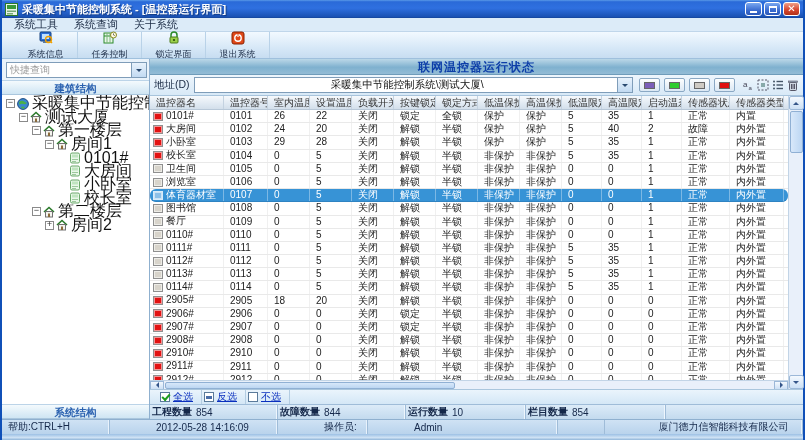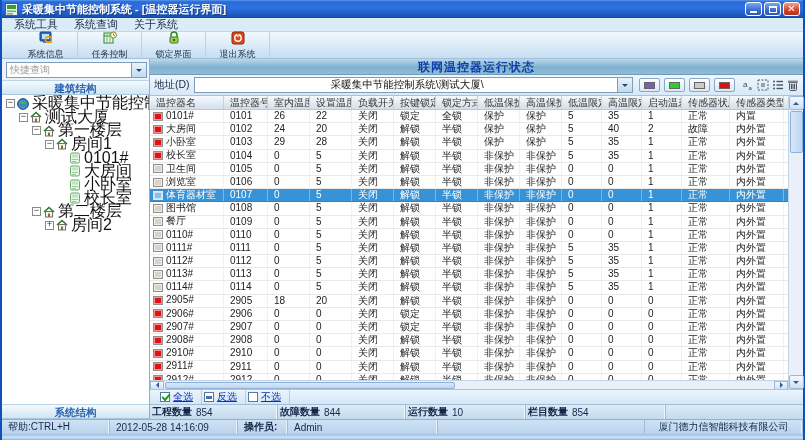--- a/index.html
+++ b/index.html
@@ -92,21 +92,21 @@
     border-right:1px solid #c4d2e0; }
   .tbody { flex:1; overflow:hidden; }
   .tr { height:13.2px; background:#fff; border-bottom:1px solid #e9e9e9; cursor:default; }
   .td { font-size:10px; color:#222; padding-left:6px; line-height:12.5px; white-space:nowrap; overflow:hidden;
     border-right:1px solid #f0f0f0; }
   .td.name-cell { display:flex; align-items:center; padding-left:3px; gap:3px; }
   .led { width:10px; height:9px; flex:0 0 10px; border:1px solid #8f8f8f;
     box-shadow:inset 0 0 0 1px rgba(255,255,255,.55); }
   .led.red { background:#e31212; }
   .led.gray { background:#d8d4cb; }
-  .tr.selected { background:#3793d6; border-bottom-color:#2f83c2; }
+  .tr.selected { background:#3793d6; border-bottom-color:#2f83c2;border-radius:6px; }
   .tr.selected .td { color:#fff; border-right-color:rgba(255,255,255,.35); }
   .tr.selected .led { background:#8cc0e8; border-color:#d8ecfa; }
 
   
   .vscroll { width:15px; flex:0 0 15px; background:#e9f0fa; border-left:1px solid #c2d4e6;
     display:flex; flex-direction:column; align-items:center; }
   .sb-btn { width:15px; height:14px; background:linear-gradient(180deg,#f4f9fe,#cce0f5);
     border:1px solid #9cb8d8; border-radius:2px; display:flex; align-items:center; justify-content:center; }
   .arr-up { border:3px solid transparent; border-bottom-color:#35568a; margin-bottom:3px; }
   .arr-dn { border:3px solid transparent; border-top-color:#35568a; margin-top:3px; }
@@ -137,27 +137,27 @@
   .stats-bar { height:15px; flex:0 0 15px; background:linear-gradient(180deg,#dcebf8,#c3daee);
     border-top:1px solid #9fbcd8; display:flex; align-items:center; }
   .stat-seg { height:100%; display:flex; align-items:center; padding:0 2px; border-right:1px solid #9fbcd8;
     box-shadow:inset -1px 0 0 #eef6fd; }
   .stat-seg .lab { font-weight:bold; color:#15284a; font-size:10px; margin-right:4px; white-space:nowrap; }
   .stat-seg .val { color:#15284a; font-size:10px; }
   .stat-w1{width:128px;} .stat-w2{width:128px;} .stat-w3{width:120px;} .stat-w4{width:140px;}
 
   
   .statusbar { height:15px; flex:0 0 15px; background:linear-gradient(180deg,#cfe2f4,#b9d3ec);
-    border-top:1px solid #8fb0cf; display:flex; align-items:center; }
+    border-top:1px solid #8fb0cf; display:flex; align-items:center;gap:40px; }
   .status-seg { height:100%; display:flex; align-items:center; padding:0 6px; border-right:1px solid #9fbcd8;
     box-shadow:inset -1px 0 0 #e8f2fc; font-size:10px; color:#15284a; white-space:nowrap; }
   .status-flex { flex:1; border-right:1px solid #9fbcd8; height:100%; }
   .bottom-strip { height:6px; flex:0 0 6px; background:linear-gradient(180deg,#9cc0e4,#cfe2f4 60%,#8fb4d8); }
 
-  .sw1{width:108px;} .sw2{width:128px;} .sw3{width:50px; border-right:1px solid #9fbcd8;font-weight:bold;} .sw4{width:150px;}
+  .sw1{width:108px;} .sw2{width:128px;} .sw3{width:50px; border-right:1px solid #9fbcd8;} .sw4{width:150px;}
   .sw5{width:158px; justify-content:center;}
 </style>
 </head>
 <body>
 
 <div class="window">
 
   <div class="titlebar">
     <svg class="title-icon" viewBox="0 0 13 13">
       <rect x="0.5" y="0.5" width="12" height="12" fill="#e8f4e8" stroke="#2a7a2a"></rect>

